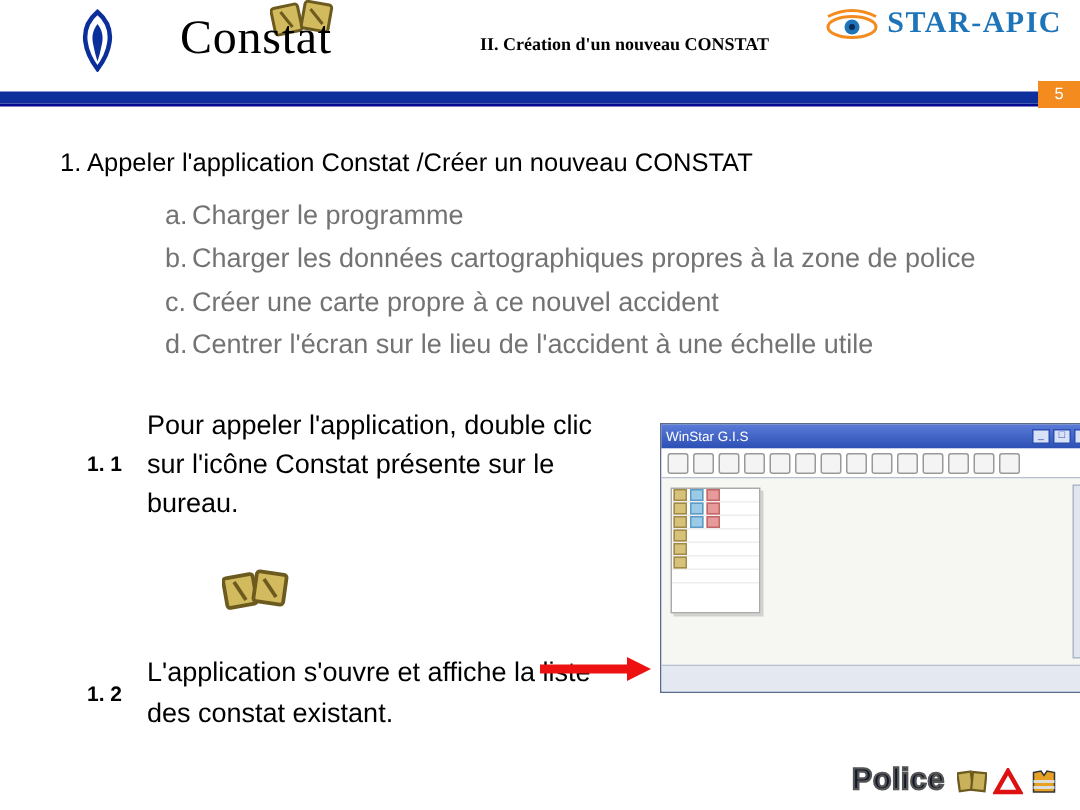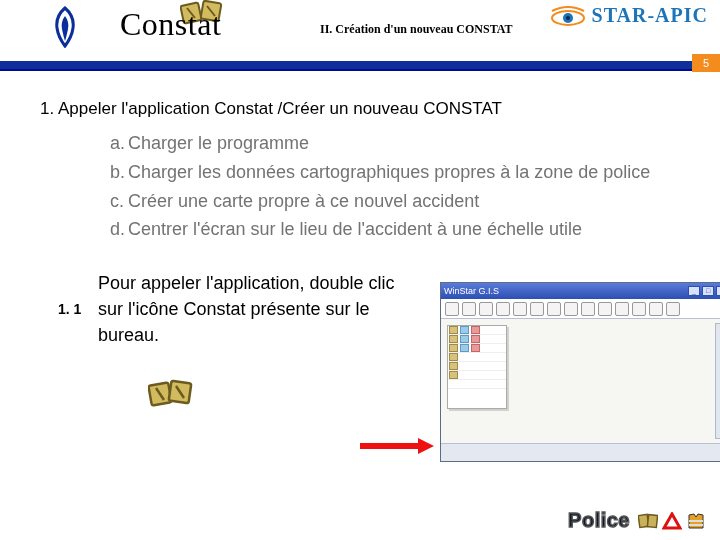--- a/index.html
+++ b/index.html
@@ -97,20 +97,24 @@
       <div class="txt">Pour appeler l'application, double clic sur l'icône Constat présente sur le bureau.</div>
     </div>
 
     <svg class="desktop-icon" viewBox="0 0 46 38">
       <rect x="2" y="10" width="20" height="20" rx="2" fill="#d2bb5e" stroke="#6d5a1f" stroke-width="2.5" transform="rotate(-10 12 20)"></rect>
       <rect x="22" y="8" width="20" height="20" rx="2" fill="#d2bb5e" stroke="#6d5a1f" stroke-width="2.5" transform="rotate(8 32 18)"></rect>
       <line x1="8" y1="14" x2="16" y2="26" stroke="#6d5a1f" stroke-width="2.5"></line>
       <line x1="28" y1="12" x2="36" y2="24" stroke="#6d5a1f" stroke-width="2.5"></line>
     </svg>
 
+    <div class="row" style="margin-top:18px">
+      <div class="num">1. 2</div>
+      <div class="txt">L'application s'ouvre et affiche la liste des constat existant.</div>
+    </div>
   </div>
 </div>
 
 <div class="arrow">
   <div class="shaft"></div>
     <div class="head"></div>
 </div>
 
 <div class="app-shot">
   <div class="app-titlebar">

